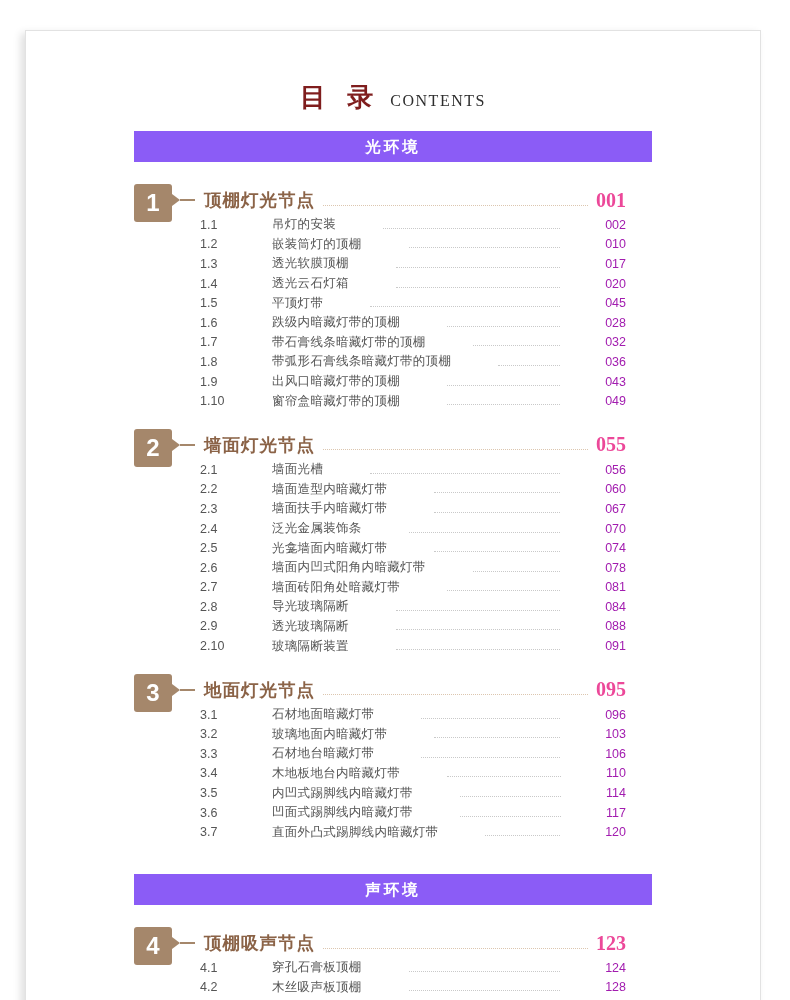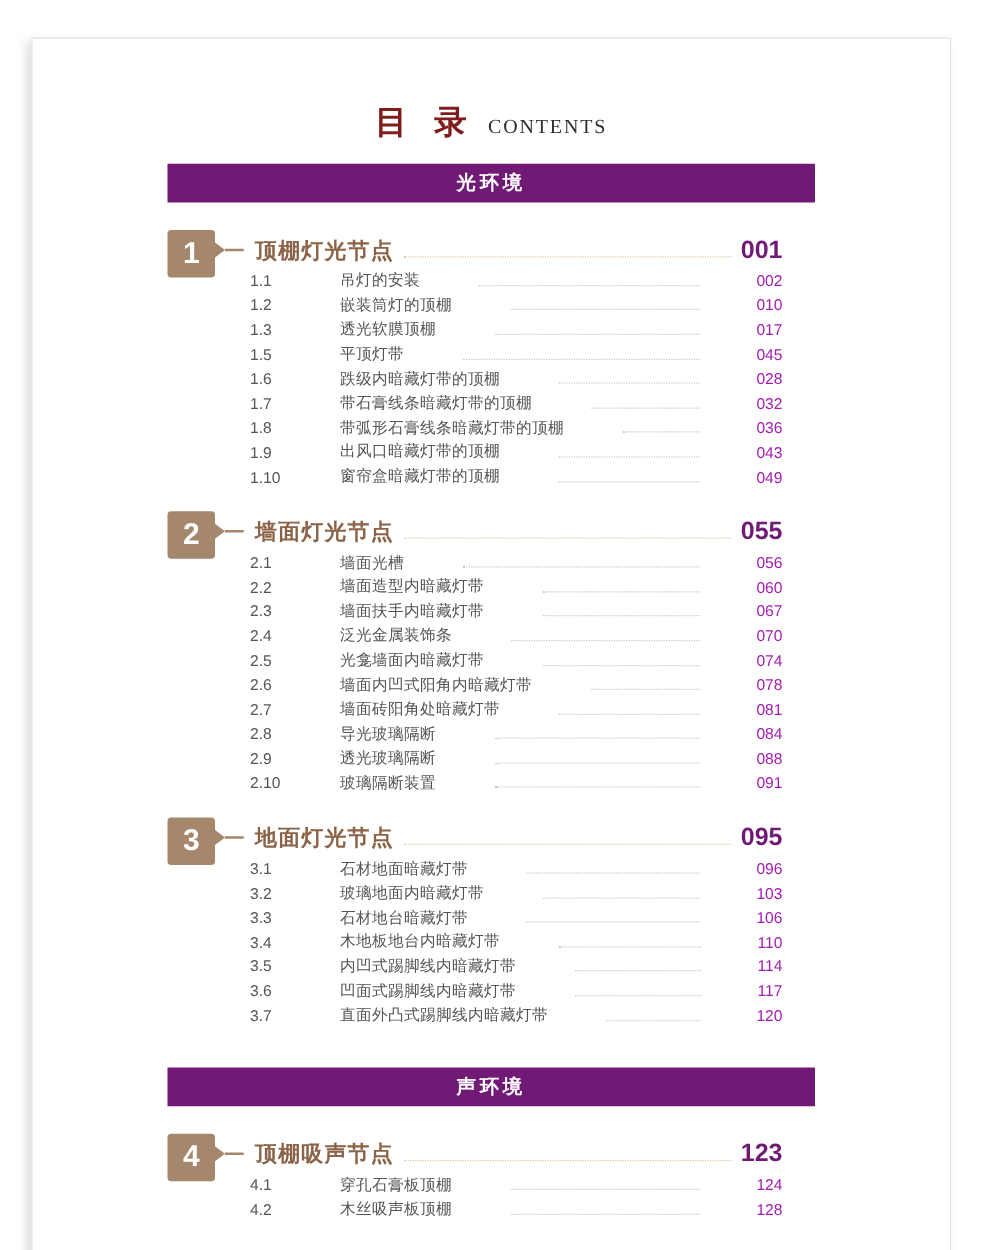--- a/index.html
+++ b/index.html
@@ -43,38 +43,38 @@
     color: #2e2e2e;
     letter-spacing: 1.5px;
     margin-left: 10px;
   }
   
   .band {
     margin: 20px 0 0 108px;
     width: 518px;
     height: 31px;
     line-height: 31px;
-    background: #701a75;
+    background: #8b5cf6;
     color: #ffffff;
     font-size: 15.5px;
     font-weight: 700;
     letter-spacing: 3px;
     text-align: center;
   }
   .part + .part > .band { margin-top: 32px; }
   
   .sec-head {
     margin: 17px 0 0 108px;
     width: 492px;
     height: 40px;
     display: flex;
     align-items: center;
   }
   .band + .section > .sec-head { margin-top: 21px; }
-  .sec-head > :not(.sec-num) { position: relative; top: -3px; }
+  .sec-head > :not(.sec-num) { position: relative; top: -3px; font-family: Liberation Serif, serif; }
   .sec-num {
     flex: none;
     width: 38px;
     height: 38px;
     background: #a5876b;
     border-radius: 3px;
     color: #ffffff;
     font-size: 24px;
     font-weight: 700;
     display: flex;
@@ -104,21 +104,21 @@
     white-space: nowrap;
   }
   .sec-leader {
     flex: 1;
     height: 0;
     border-bottom: 1px dotted #dcc6af;
     margin: 10px 8px 0 8px;
   }
   .sec-page {
     flex: none;
-    color: #701a75;
+    color: #ec4899;
     font-size: 20px;
     font-weight: 700;
     white-space: nowrap;
   }
   
   .items {
     margin: -8px 0 0 174px;
     width: 426px;
   }
   .item {
@@ -183,20 +183,26 @@
               <span class="leader"></span>
               <span class="pg">010</span>
             </div>
             <div class="item">
               <span class="no">1.3</span>
               <span class="t">透光软膜顶棚</span>
               <span class="leader"></span>
               <span class="pg">017</span>
             </div>
             <div class="item">
+              <span class="no">1.4</span>
+              <span class="t">透光云石灯箱</span>
+              <span class="leader"></span>
+              <span class="pg">020</span>
+            </div>
+            <div class="item">
               <span class="no">1.5</span>
               <span class="t">平顶灯带</span>
               <span class="leader"></span>
               <span class="pg">045</span>
             </div>
             <div class="item">
               <span class="no">1.6</span>
               <span class="t">跌级内暗藏灯带的顶棚</span>
               <span class="leader"></span>
               <span class="pg">028</span>

